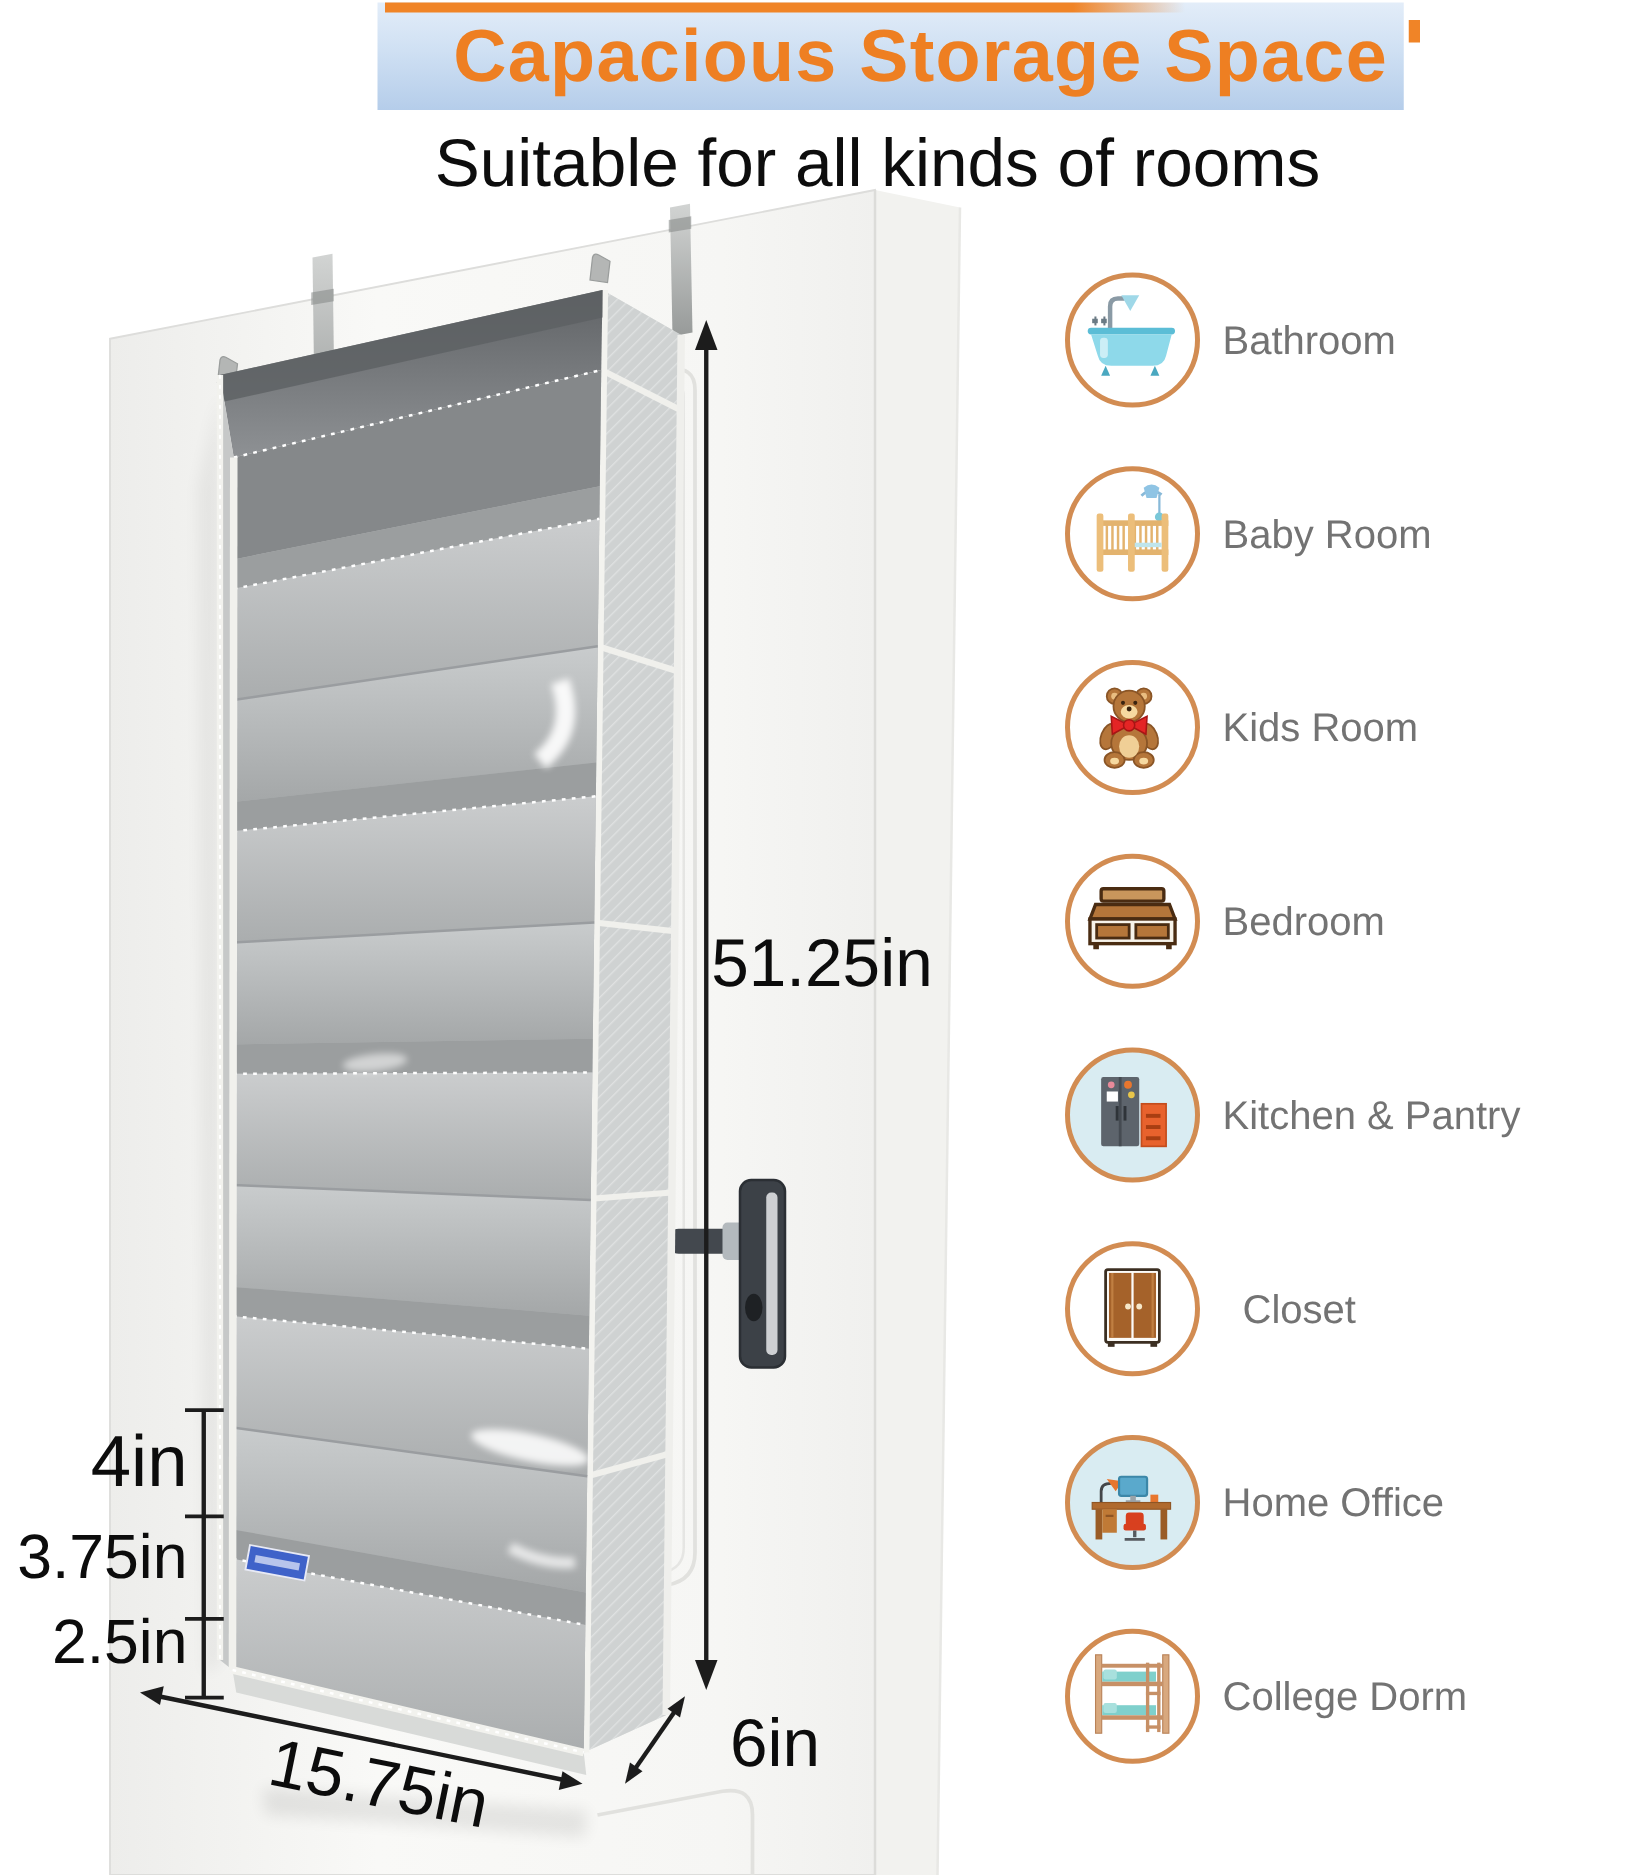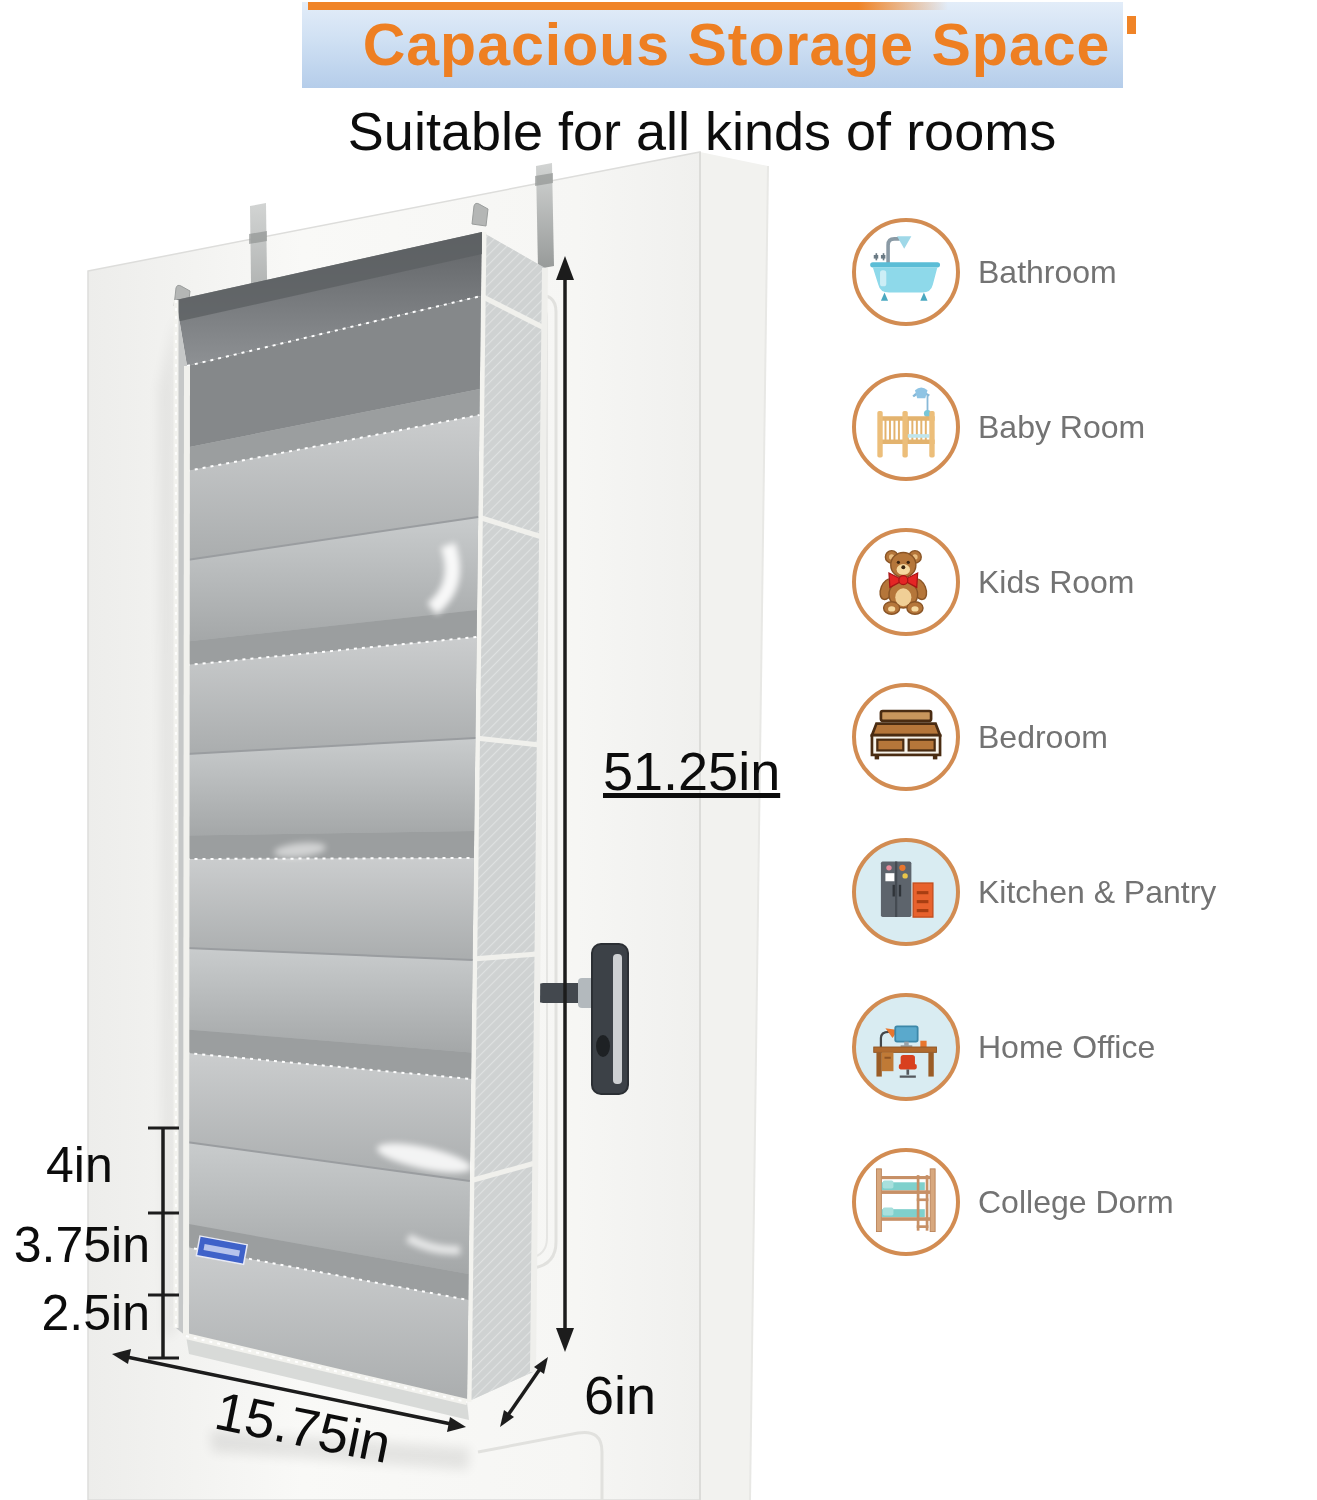--- a/index.html
+++ b/index.html
@@ -16,22 +16,22 @@
   .banner-title { color:#ee7f22; font-size:59px; font-weight:700; letter-spacing:1px; white-space:nowrap;margin-left:48px; }
 
   .subtitle { position:absolute; left:92px; top:100px; width:1220px; text-align:center;
               font-size:54px; color:#0d0d0d; white-space:nowrap; }
 
   
   .scene { position:absolute; left:0; top:140px; width:800px; height:1360px; }
 
   
   .dim { position:absolute; color:#0c0c0c; white-space:nowrap; line-height:1.1; }
-  .dim-h   { left:603px; top:742px;  font-size:54px;text-decoration:underline; }
-  .dim-4   { left:46px;  top:1138px; width:104px; font-size:50px; }
+  .dim-h   { left:569px; top:742px;  font-size:54px; }
+  .dim-4   { left:46px;  top:1138px; width:104px; text-align:right; font-size:58px; }
   .dim-375 { left:12px;  top:1218px; width:138px; text-align:right; font-size:50px; }
   .dim-25  { left:24px;  top:1286px; width:126px; text-align:right; font-size:50px; }
   .dim-w   { left:193px; top:1398px; width:220px; text-align:center; font-size:54px;
              transform:rotate(11.5deg); }
   .dim-d   { left:584px; top:1366px; font-size:54px; }
 
   
   .rooms { position:absolute; left:852px; top:218px; width:460px; display:flex;
            flex-direction:column; gap:47px; }
   .room-row { display:flex; align-items:center; height:108px; }
@@ -371,20 +371,36 @@
         <circle cx="29" cy="21" r="3" fill="#e88a9a"></circle>
           <circle cx="44" cy="21" r="3.5" fill="#e8762e"></circle>
         <circle cx="47" cy="30" r="3" fill="#e8c54a"></circle>
         <rect x="33" y="40" width="2.6" height="13" fill="#2f3439"></rect>
           <rect x="40" y="40" width="2.6" height="13" fill="#2f3439"></rect>
       </svg>
     </div>
     <span class="room-label">Kitchen &amp; Pantry</span>
   </div>
 
+  <div class="room-row indent">
+    <div class="room-icon">
+      <svg width="86" height="86" viewBox="0 0 96 96">
+        <rect x="24" y="13" width="48" height="65" rx="2" fill="#fcfbf8" stroke="#3c2f22" stroke-width="2.5"></rect>
+        <rect x="27" y="16" width="20" height="58" fill="#a5622a"></rect>
+        <rect x="49" y="16" width="20" height="58" fill="#a5622a"></rect>
+        <line x1="30" y1="16" x2="30" y2="74" stroke="#c07f42" stroke-width="2"></line>
+        <line x1="66" y1="16" x2="66" y2="74" stroke="#c07f42" stroke-width="2"></line>
+        <circle cx="44" cy="46" r="2.6" fill="#f6e7c8"></circle>
+          <circle cx="54" cy="46" r="2.6" fill="#f6e7c8"></circle>
+        <rect x="26" y="78" width="6" height="4" fill="#3c2f22"></rect>
+          <rect x="64" y="78" width="6" height="4" fill="#3c2f22"></rect>
+      </svg>
+    </div>
+    <span class="room-label">Closet</span>
+  </div>
 
   <div class="room-row">
     <div class="room-icon bg-blue">
       <svg width="86" height="86" viewBox="0 0 96 96">
         <path d="M20 48 V38 q0 -7 9 -7" fill="none" stroke="#44474a" stroke-width="2.5"></path>
         <polygon points="25,27 39,29 33,38" fill="#e8762e"></polygon>
         <rect x="36" y="25" width="25" height="17" rx="2" fill="#5aa9cc" stroke="#3c87a8" stroke-width="2"></rect>
         <rect x="46" y="42" width="5" height="5" fill="#9aa3a8"></rect>
         <rect x="42" y="46" width="13" height="2.5" fill="#9aa3a8"></rect>
         <rect x="64" y="41" width="7" height="7" fill="#e8762e"></rect>

